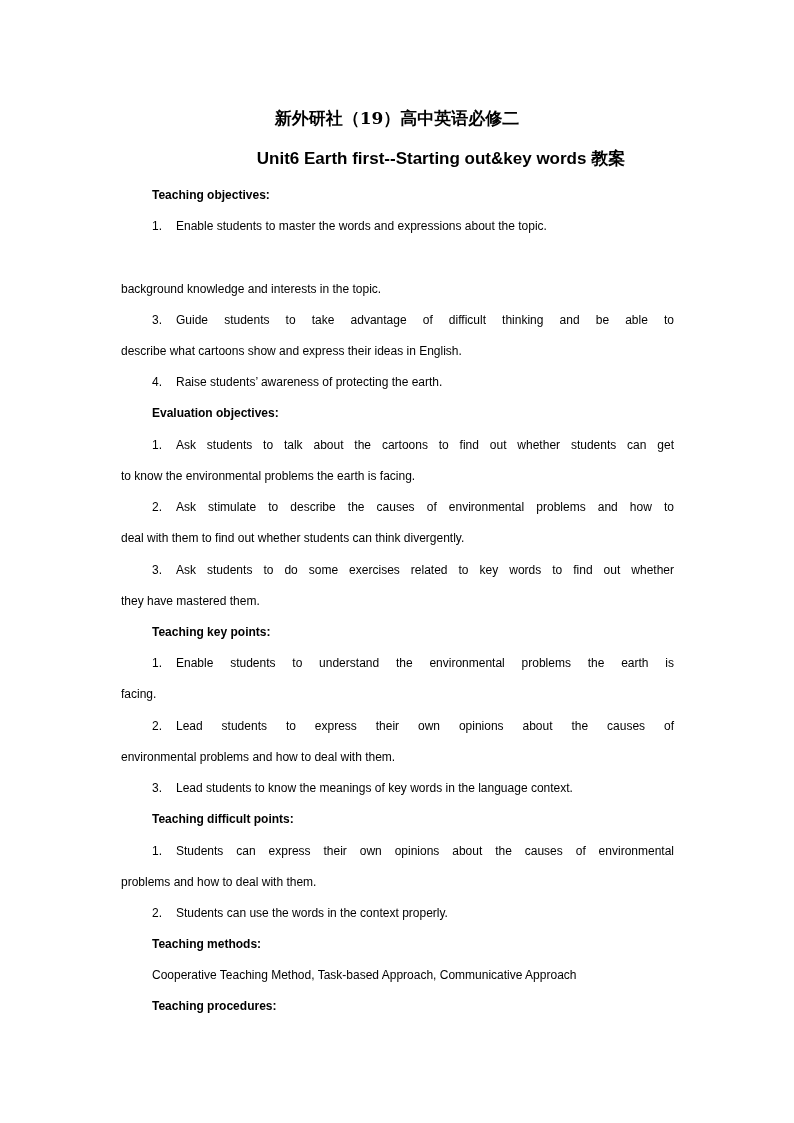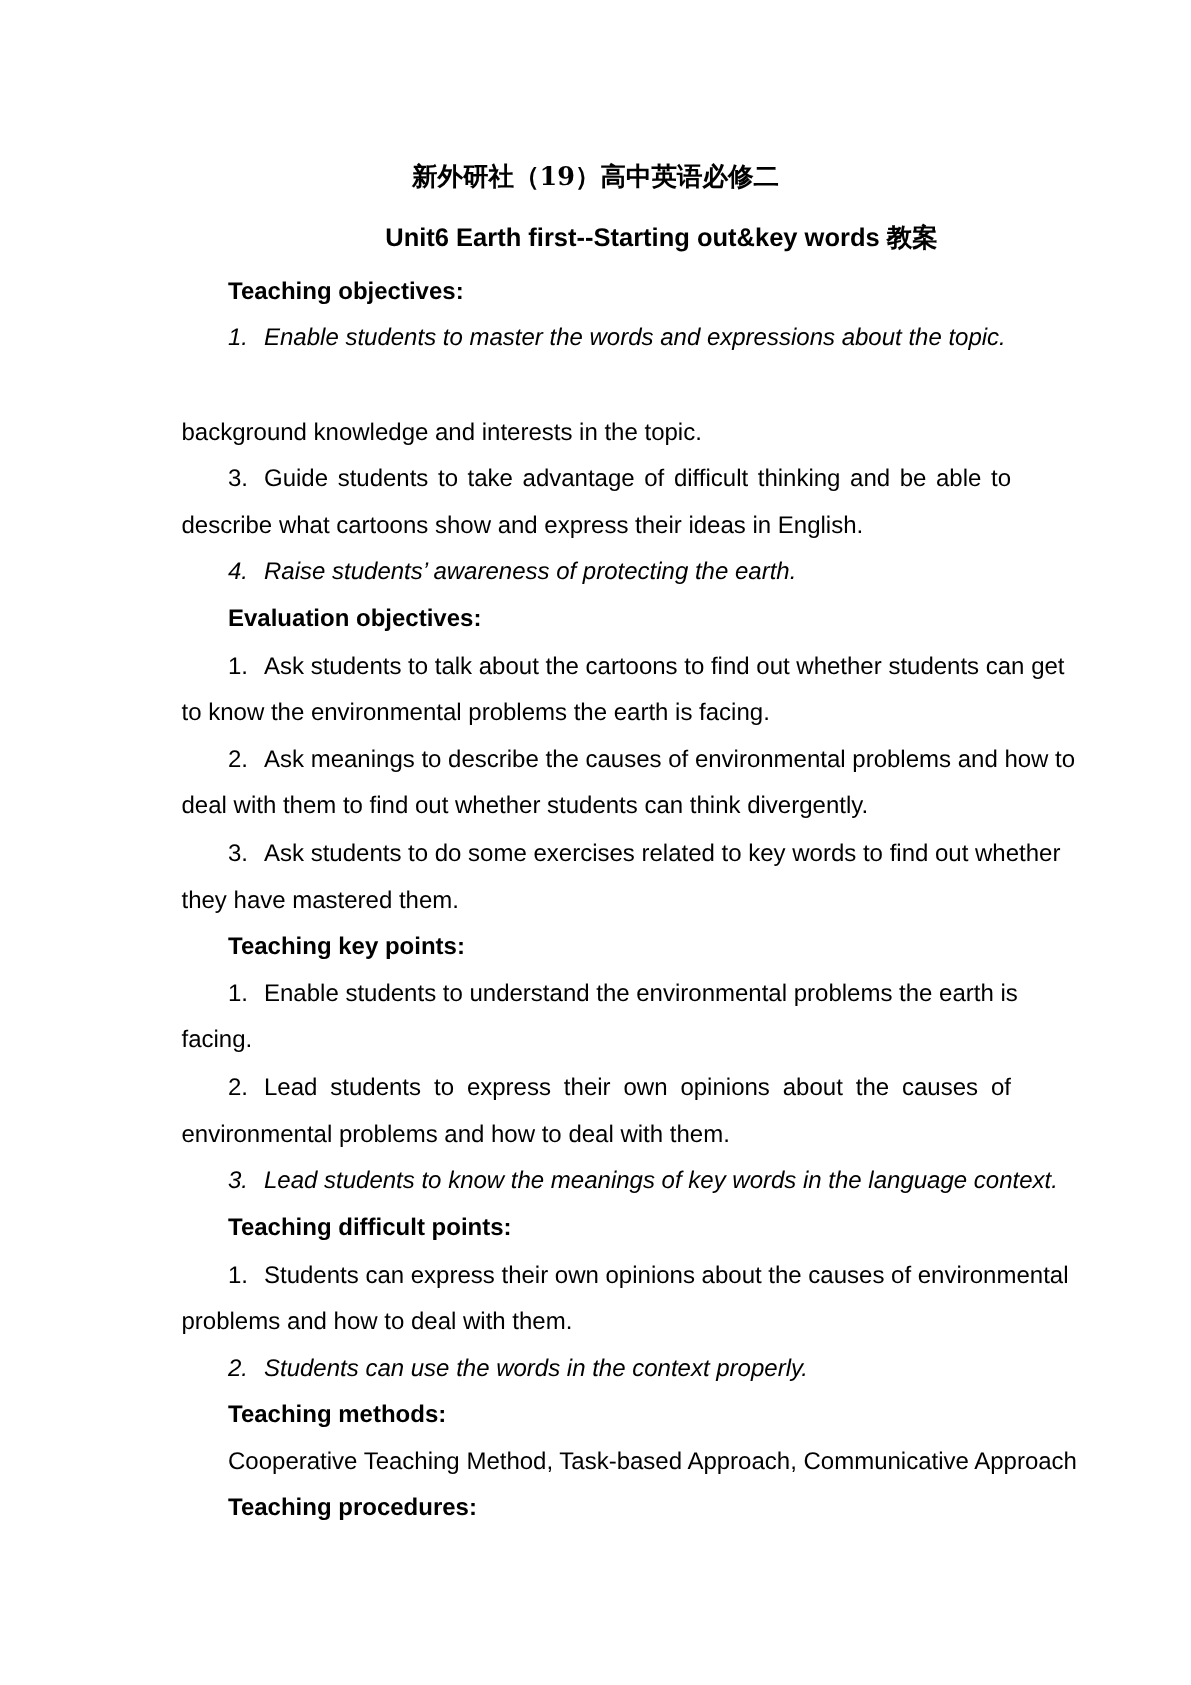--- a/index.html
+++ b/index.html
@@ -1,25 +1,25 @@
 <!DOCTYPE html>
 <html><head>
   <meta charset="utf-8">
   <style>
     html, body { margin: 0; padding: 0; background: #ffffff; }
     body { width: 794px; height: 1123px; position: relative; overflow: hidden;
            font-family: "Liberation Sans", "DejaVu Sans", sans-serif; color: #000; }
     .page { position: absolute; left: 0; top: 0; width: 794px; height: 1123px; background: #fff; }
-    .line { position: absolute; font-size: 16px; line-height: 18px; white-space: nowrap; }
+    .line { position: absolute; font-size: 12px; line-height: 18px; white-space: nowrap; }
     .title-cn { position: absolute; top: 107px; left: 0; width: 794px; text-align: center;
                 font-family: "DejaVu Serif", serif; font-weight: bold; font-size: 17px; line-height: 22px; }
     .title-en { position: absolute; top: 148px; left: 0; width: 794px; text-align: center;
                 font-weight: bold; font-size: 17px; line-height: 22px; padding-left: 44px; }
     .heading { left: 152px; font-weight: bold; }
-    .item-first { left: 152px; font-style: italic; }
+    .item-first { left: 152px; }
     .justified { left: 152px; width: 522px; text-align: justify; text-align-last: justify; }
     .cont { left: 121px; }
     .num { display: inline-block; width: 24px; }
     .plain { left: 152px; }
   </style>
 </head>
 <body>
 
 <div class="page">
 
@@ -44,21 +44,21 @@
   </div>
 
   <div class="line heading" style="top:404px">Evaluation objectives:</div>
 
   <div class="line justified" style="top:436px">
     <span class="num">1.</span><span>Ask students to talk about the cartoons to find out whether students can get</span>
   </div>
   <div class="line cont" style="top:467px">to know the environmental problems the earth is facing.</div>
 
   <div class="line justified" style="top:498px">
-    <span class="num">2.</span><span>Ask meanings to describe the causes of environmental problems and how to</span>
+    <span class="num">2.</span><span>Ask stimulate to describe the causes of environmental problems and how to</span>
   </div>
   <div class="line cont" style="top:529px">deal with them to find out whether students can think divergently.</div>
 
   <div class="line justified" style="top:561px">
     <span class="num">3.</span><span>Ask students to do some exercises related to key words to find out whether</span>
   </div>
   <div class="line cont" style="top:592px">they have mastered them.</div>
 
   <div class="line heading" style="top:623px">Teaching key points:</div>
 

